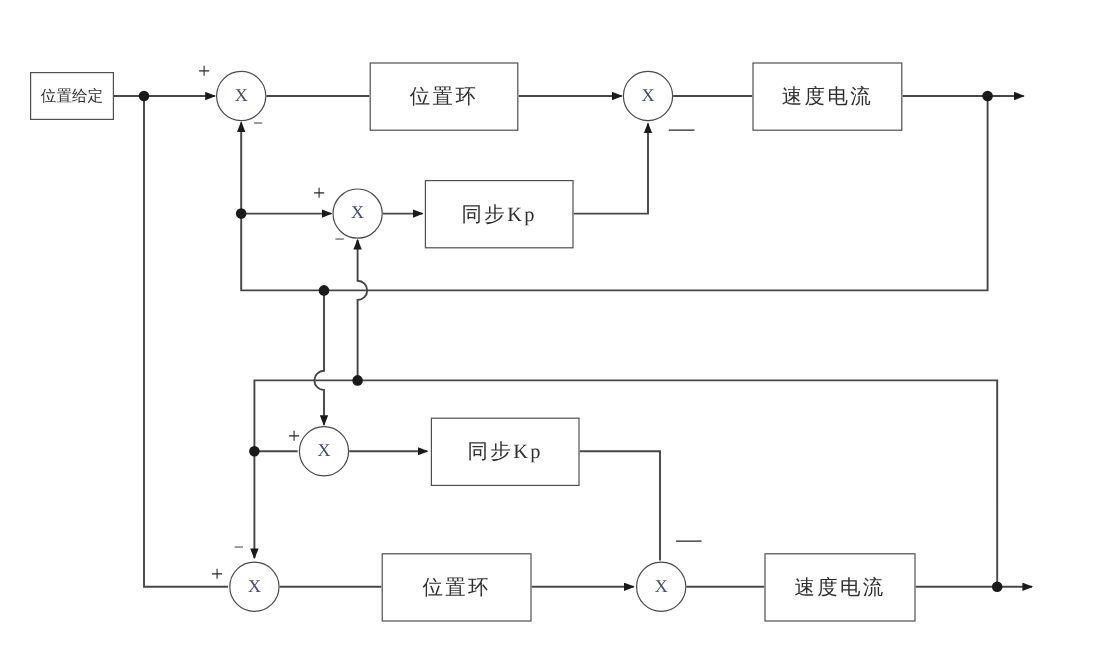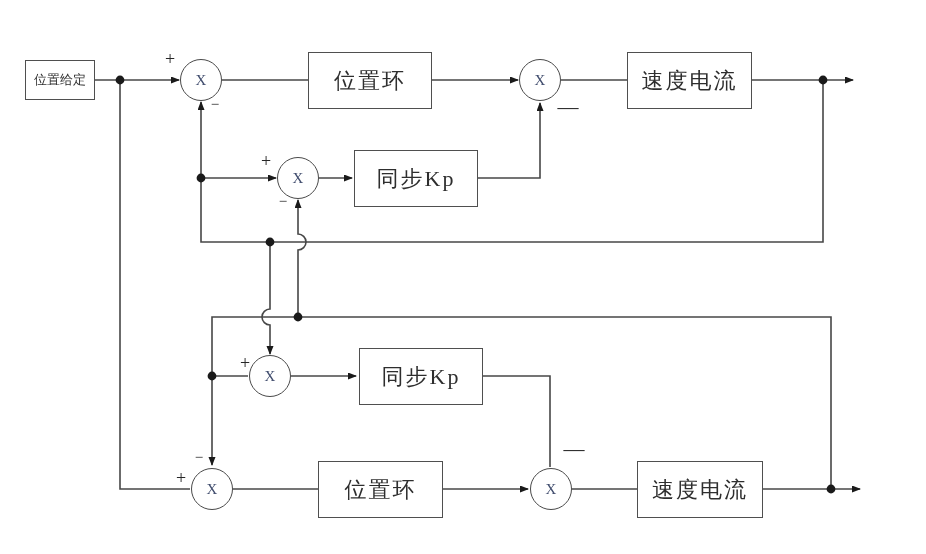--- a/index.html
+++ b/index.html
@@ -4,21 +4,21 @@
 <style>
   html,body{margin:0;padding:0;background:#ffffff;}
   #canvas{
     position:relative;width:926px;height:554px;background:#ffffff;
     font-family:"Liberation Serif","DejaVu Serif",serif;overflow:hidden;
   }
   #wires{position:absolute;left:0;top:0;}
   .box{
     position:absolute;box-sizing:border-box;background:#ffffff;
     border:1.6px solid #4f4f4f;display:flex;align-items:center;justify-content:center;
-    color:#2e2e2e;font-size:22px;letter-spacing:2px;z-index:2;
+    color:#2e2e2e;font-size:17px;letter-spacing:2px;z-index:2;
   }
   .box.small{font-size:13px;letter-spacing:0;}
   .summer{
     position:absolute;box-sizing:border-box;width:42px;height:42px;border-radius:50%;
     background:#ffffff;border:1.5px solid #4a4a4a;display:flex;align-items:center;
     justify-content:center;color:#414d6e;font-size:15px;z-index:3;
   }
   .sign{
     position:absolute;transform:translate(-50%,-50%);color:#262626;
     font-size:18px;line-height:1;z-index:4;white-space:nowrap;

